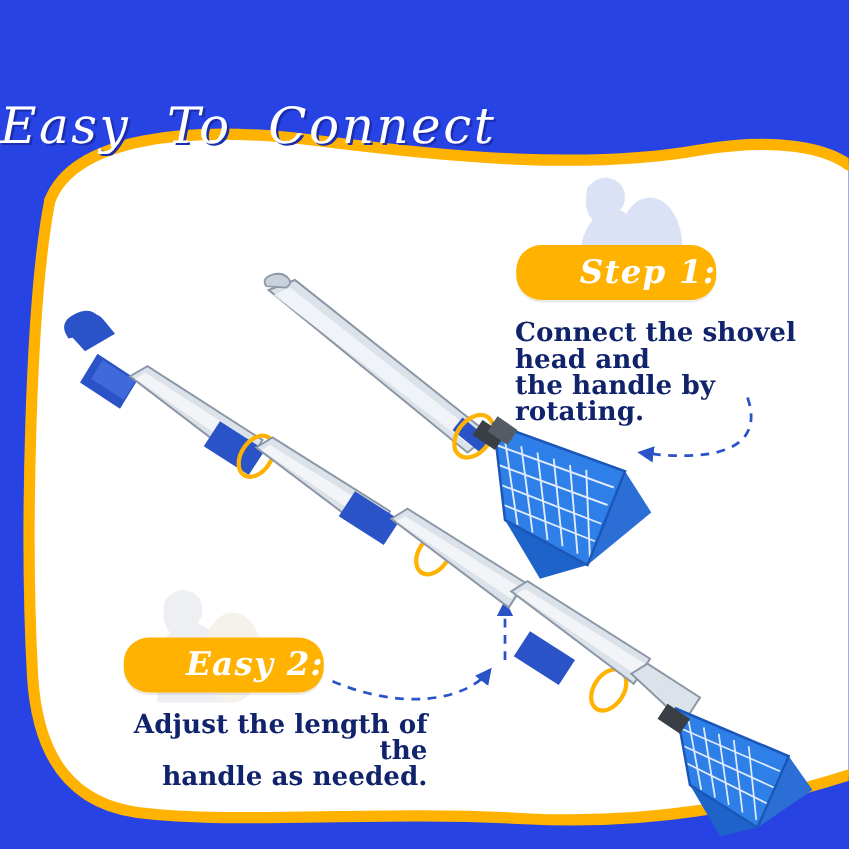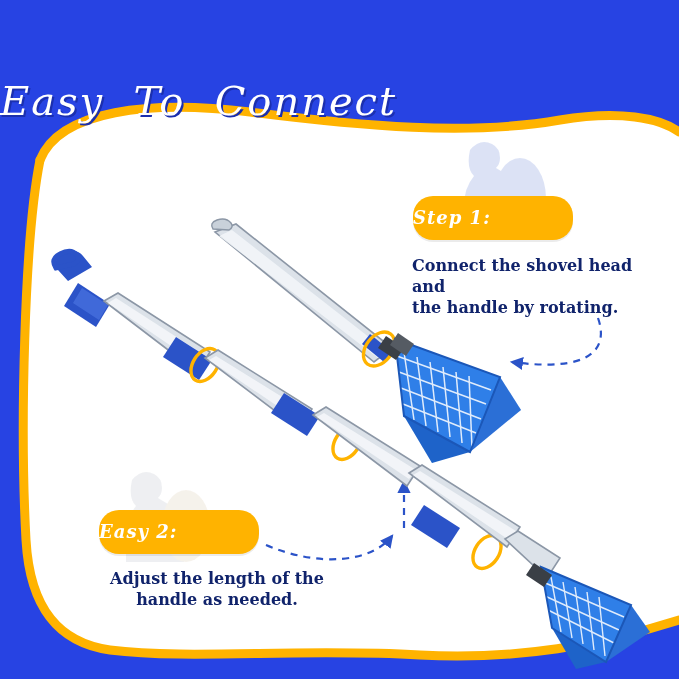--- a/index.html
+++ b/index.html
@@ -31,40 +31,40 @@
 
   
   .badge{
     position:absolute;
     background:#FFB300;
     border-radius:20px;
     color:#ffffff;
     font-family:"DejaVu Serif", serif;
     font-style:italic;
     font-weight:bold;
-    font-size:18px;
+    font-size:26px;
     letter-spacing:1px;
-    text-align:left;
+    text-align:right;
     line-height:44px;
     box-shadow:0 2px 0 rgba(0,0,0,0.08);
   }
   #badge1{left:413px;top:196px;width:160px;height:44px;}
   #badge2{left:99px;top:510px;width:160px;height:44px;}
 
   .caption{
     position:absolute;
     color:#10236b;
     font-family:"DejaVu Serif", serif;
     font-weight:bold;
-    font-size:16px;
+    font-size:21px;
     line-height:21px;
     white-space:pre-line;
   }
   #cap1{left:412px;top:255px;width:250px;}
-  #cap2{left:92px;top:568px;width:250px;text-align:center;}
+  #cap2{left:92px;top:568px;width:250px;text-align:right;}
 </style>
 </head>
 <body>
 
 <div id="stage">
 
   <svg class="layer" viewBox="0 0 679 679" xmlns="http://www.w3.org/2000/svg">
     <path d="M 40 160
              C 60 110, 150 100, 250 112
              C 360 126, 470 136, 560 120

